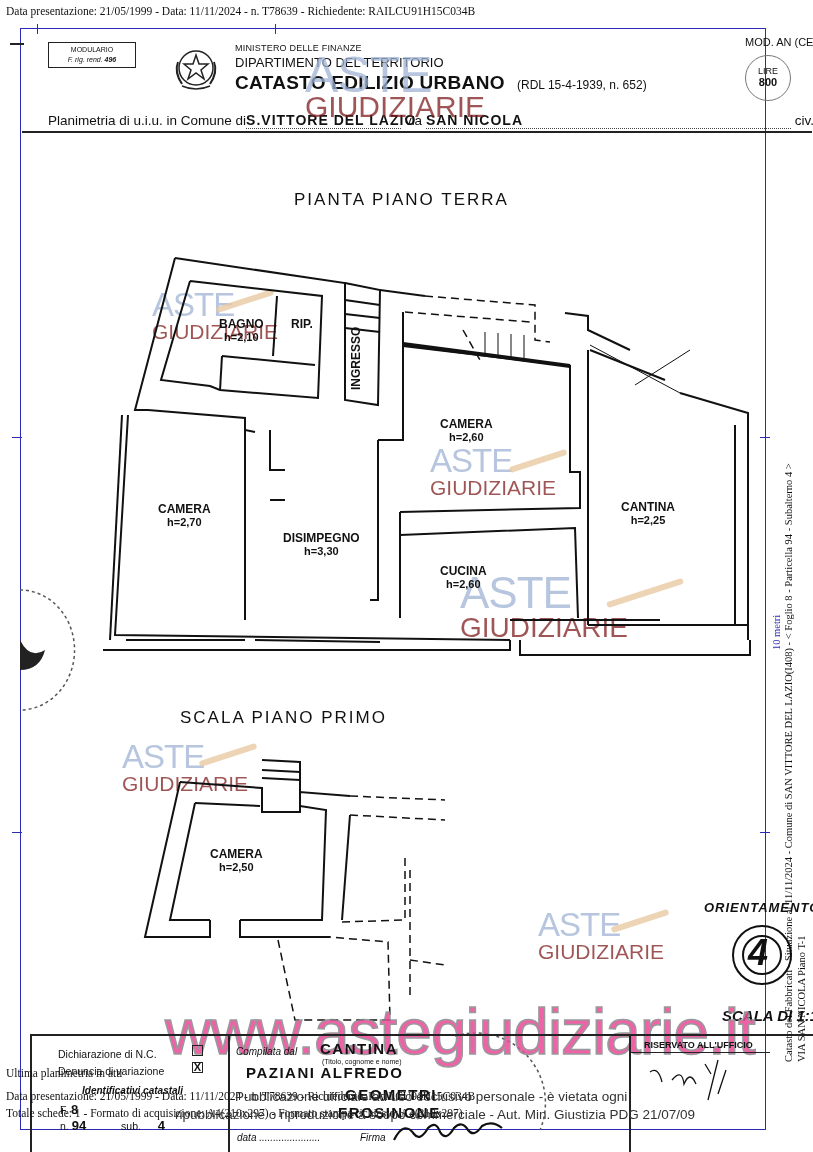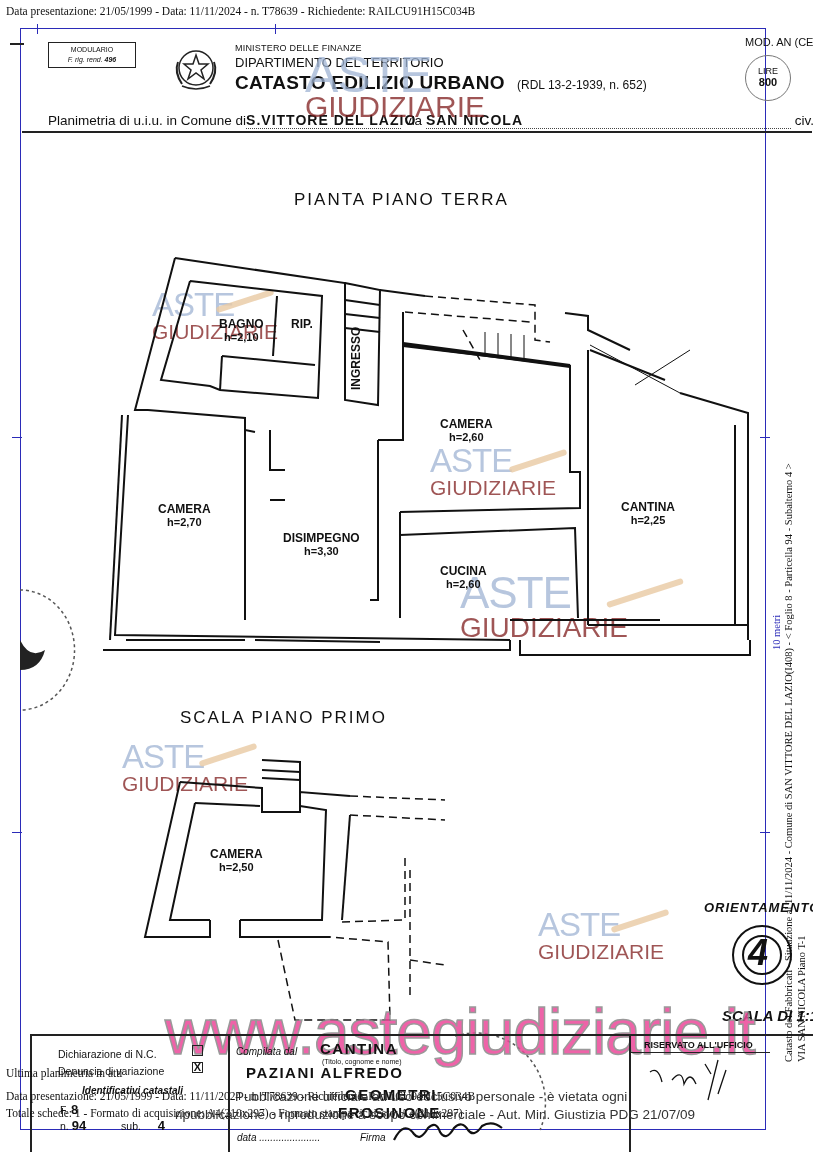--- a/index.html
+++ b/index.html
@@ -70,21 +70,21 @@
     <circle cx="26" cy="26" r="17" fill="none" stroke="#222" stroke-width="1.5"></circle>
     <polygon points="26,13 29,22 38,22 31,28 34,37 26,31 18,37 21,28 14,22 23,22" fill="none" stroke="#222" stroke-width="1.5"></polygon>
     <path d="M8,20 Q4,30 12,42 M44,20 Q48,30 40,42" stroke="#222" stroke-width="2" fill="none"></path>
     <path d="M12,44 Q26,50 40,44" stroke="#222" stroke-width="1.5" fill="none"></path>
   </svg>
 </div>
 
 <div class="abs ministero">MINISTERO DELLE FINANZE</div>
 <div class="abs dipartimento">DIPARTIMENTO DEL TERRITORIO</div>
 <div class="abs catasto">CATASTO EDILIZIO URBANO</div>
-<div class="abs catasto-ref">(RDL 13-2-1939, n. 652)</div>
+<div class="abs catasto-ref">(RDL 15-4-1939, n. 652)</div>
 
 <div class="abs mod-an">MOD. AN (CE</div>
 <div class="abs lire">
   <div>LIRE</div>
   <b>800</b>
 </div>
 
 <div class="abs planimetria">
   <span>Planimetria di u.i.u. in Comune di</span><span class="dots hand" style="width:155px;">S.VITTORE DEL LAZIO</span>
   <span>via</span>

